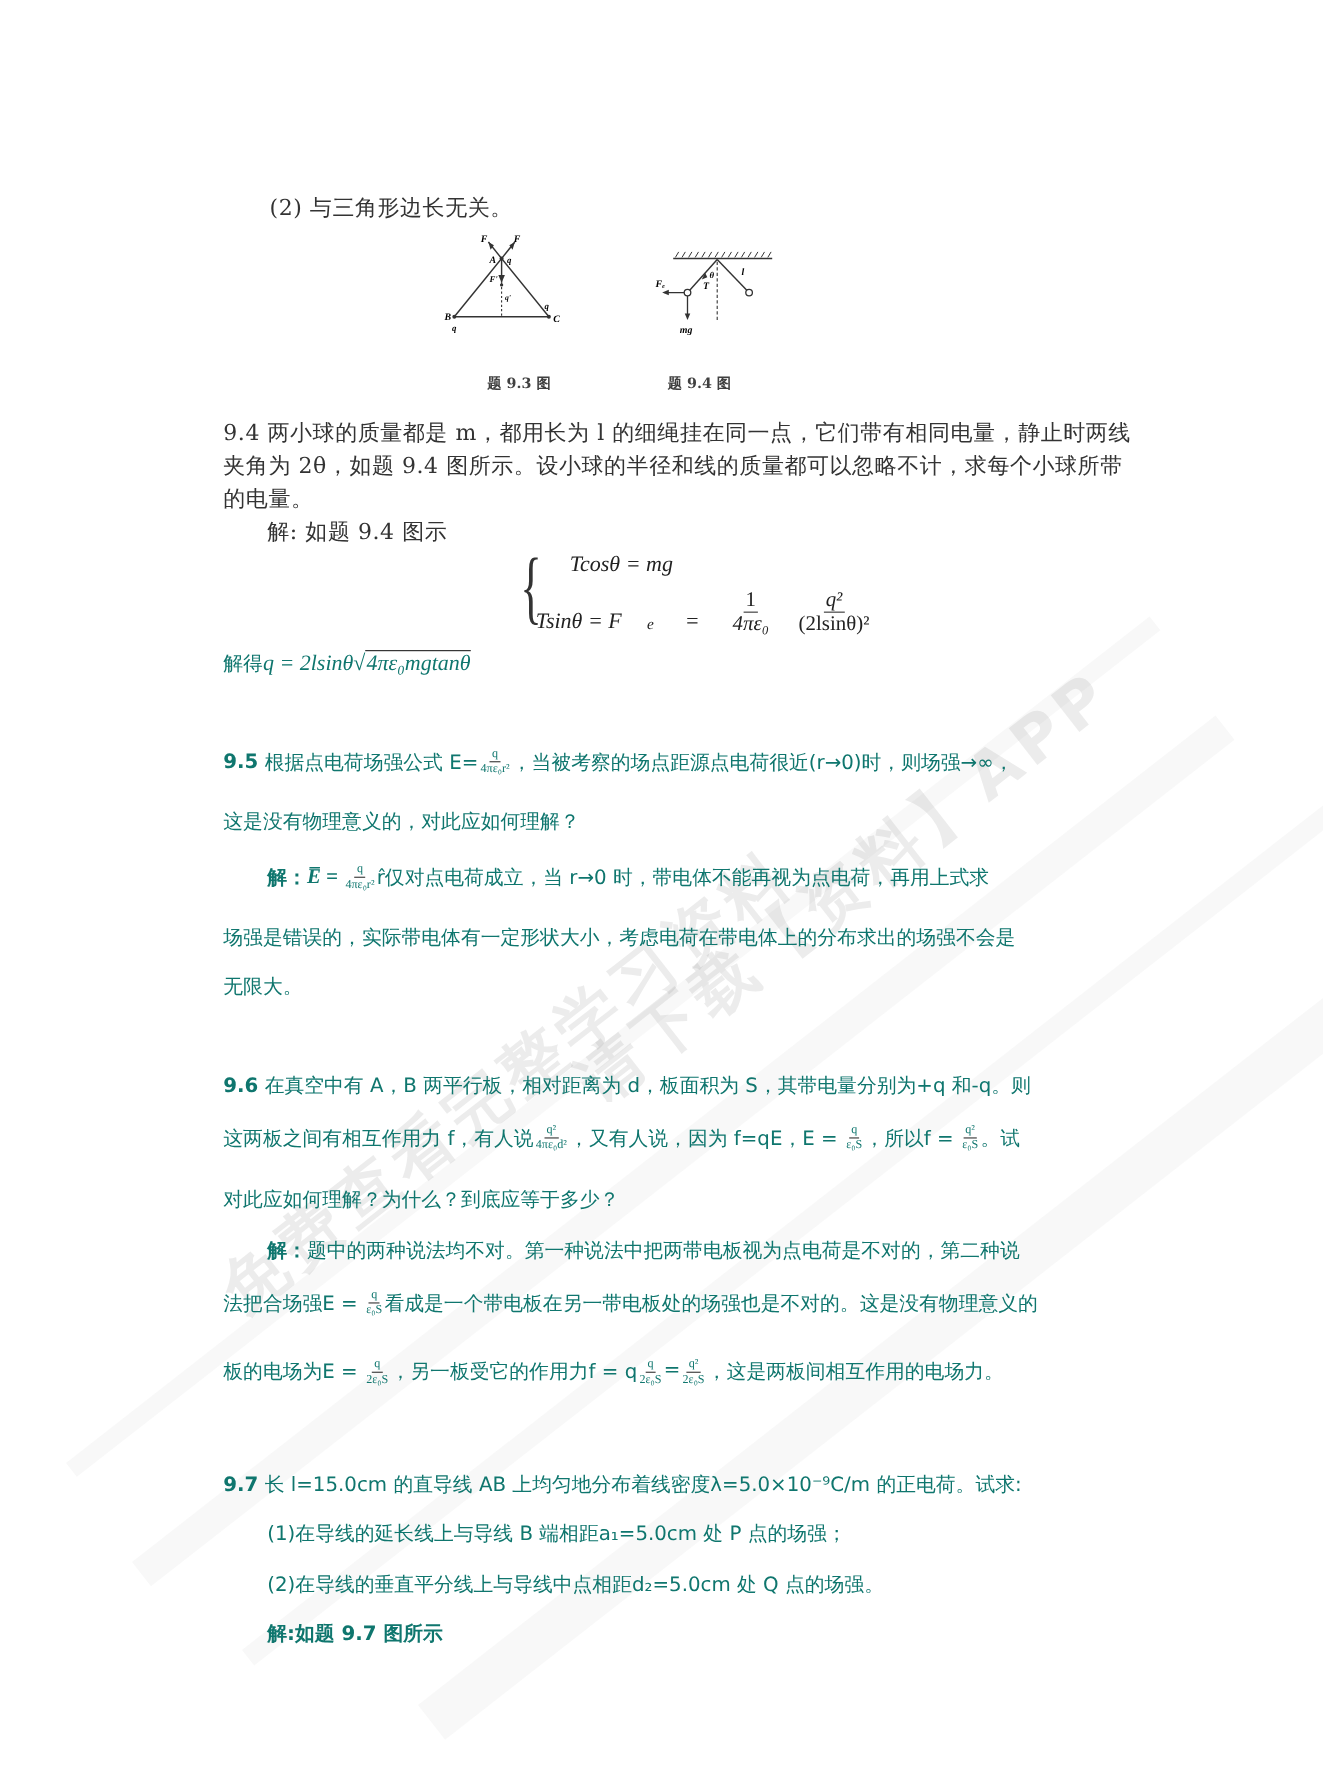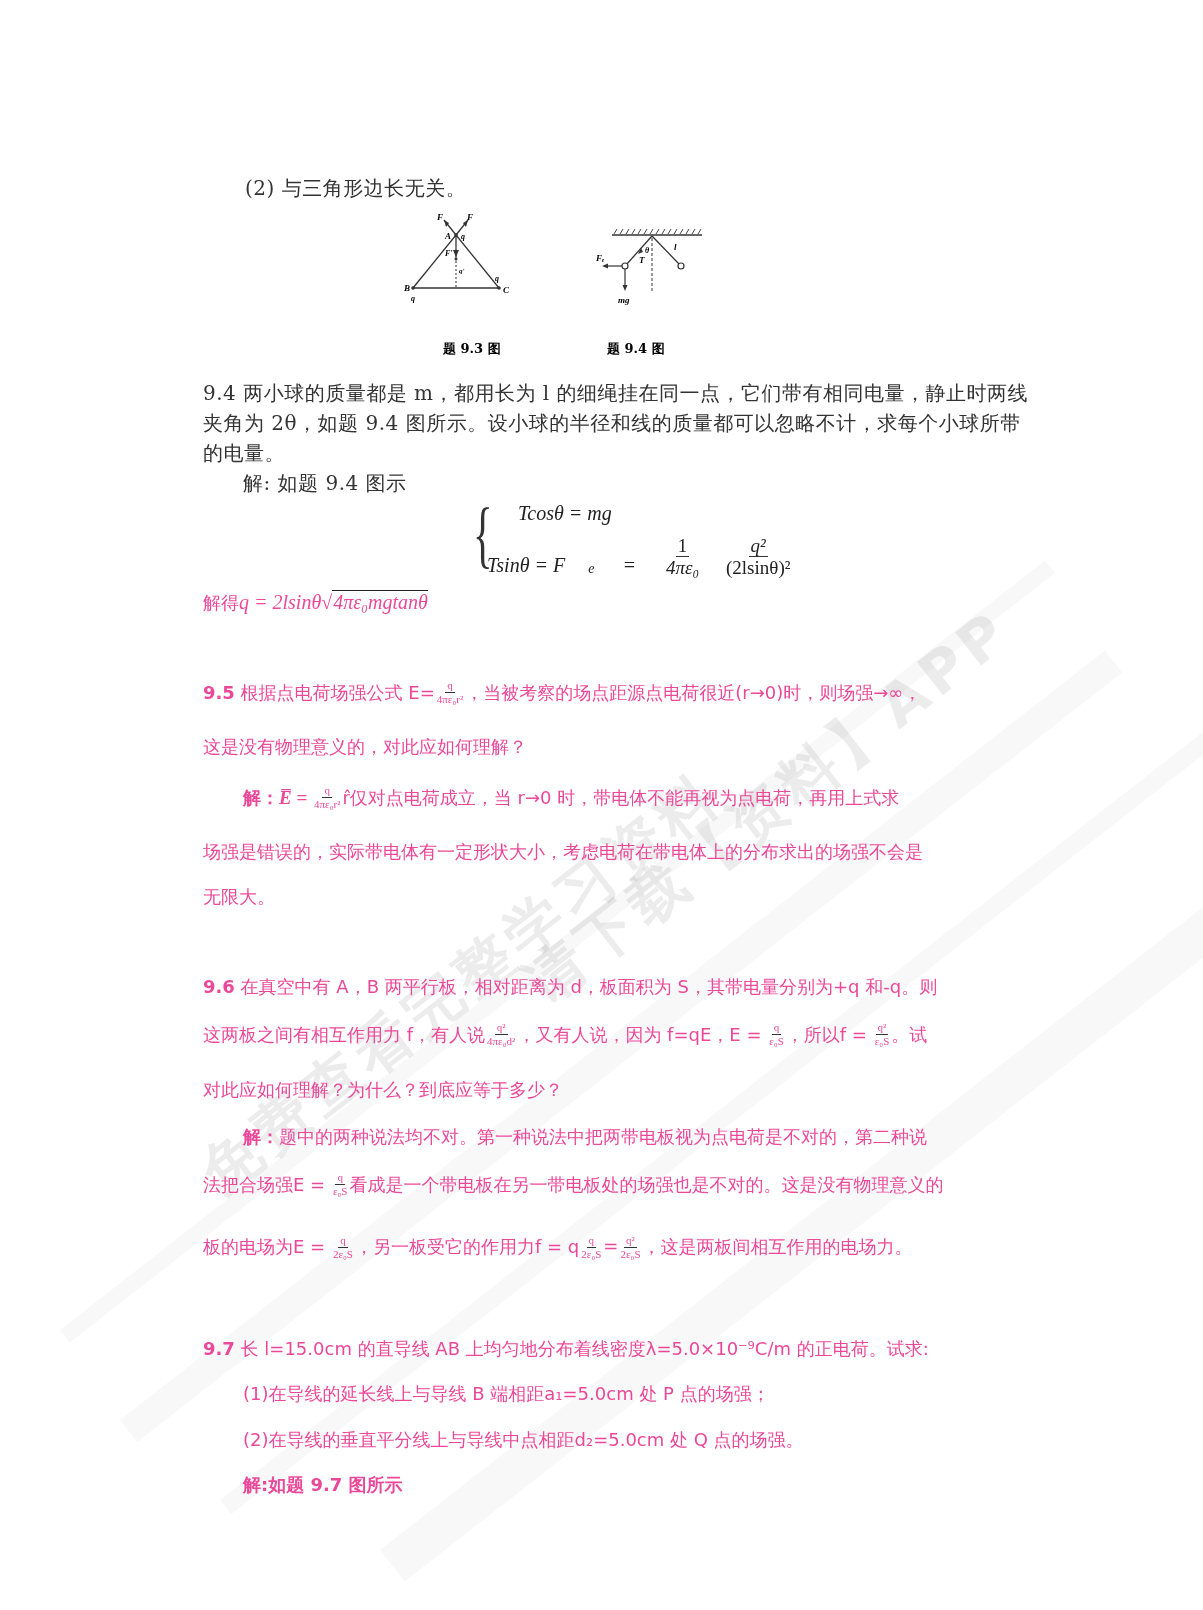--- a/index.html
+++ b/index.html
@@ -3,30 +3,30 @@
 <meta charset="utf-8">
 <style>
   html, body { margin: 0; padding: 0; }
   body {
     width: 1203px; height: 1610px; background: #ffffff; position: relative; overflow: hidden;
     color: #222; font-family: "DejaVu Sans", sans-serif;
   }
   .page { position: absolute; left: 0; top: 0; width: 1203px; height: 1610px; }
   .serif { font-family: "DejaVu Serif", "Liberation Serif", serif; }
   .sans { font-family: "DejaVu Sans", "Liberation Sans", sans-serif; }
-  .line { position: absolute; white-space: nowrap; font-size: 18px; color: #ec4899; }
+  .line { position: absolute; white-space: nowrap; font-size: 18px; color: #0f766e; }
   .serif-line { font-family: "DejaVu Serif", serif; font-size: 20px; color: #333; letter-spacing: 0.5px; }
   .b { font-weight: bold; }
   .it { font-style: italic; font-family: "Liberation Serif", serif; }
   .frac { display: inline-flex; flex-direction: column; align-items: center; vertical-align: middle; margin: 0 2px; line-height: 1; }
   .frac .num { font-size: 11px; padding: 0 2px 1px; border-bottom: 1px solid #333; font-family: "Liberation Serif", serif; }
   .frac .den { font-size: 11px; padding-top: 1px; font-family: "Liberation Serif", serif; }
   .frac.big .num, .frac.big .den { font-size: 19px; font-family: "Liberation Serif", serif; font-style: italic; }
   .sub { font-size: 0.7em; vertical-align: -0.3em; }
-  .caption { position: absolute; font-size: 13px; font-weight: bold; color: #000000; font-family: "DejaVu Serif", serif; }
+  .caption { position: absolute; font-size: 13px; font-weight: bold; color: #404040; font-family: "DejaVu Serif", serif; }
   .eq { position: absolute; font-family: "Liberation Serif", serif; font-size: 20px; color: #222; }
   .brace { position: absolute; font-size: 74px; font-family: "Liberation Serif", serif; color: #333; line-height: 1; transform: scaleX(0.55); transform-origin: left top; }
   .sqrt { border-top: 1.5px solid #222; padding-left: 1px; }
   .watermark {
     position: absolute; font-size: 58px; font-weight: bold; color: rgba(150,150,150,0.18);
     white-space: nowrap; transform-origin: left top; pointer-events: none; letter-spacing: 6px;
     font-family: "DejaVu Sans", sans-serif;
   }
   .stripe { position: absolute; background: rgba(200,200,200,0.13); transform-origin: left top; pointer-events: none; }
   svg text { font-family: "Liberation Serif", serif; font-style: italic; font-weight: bold; }

